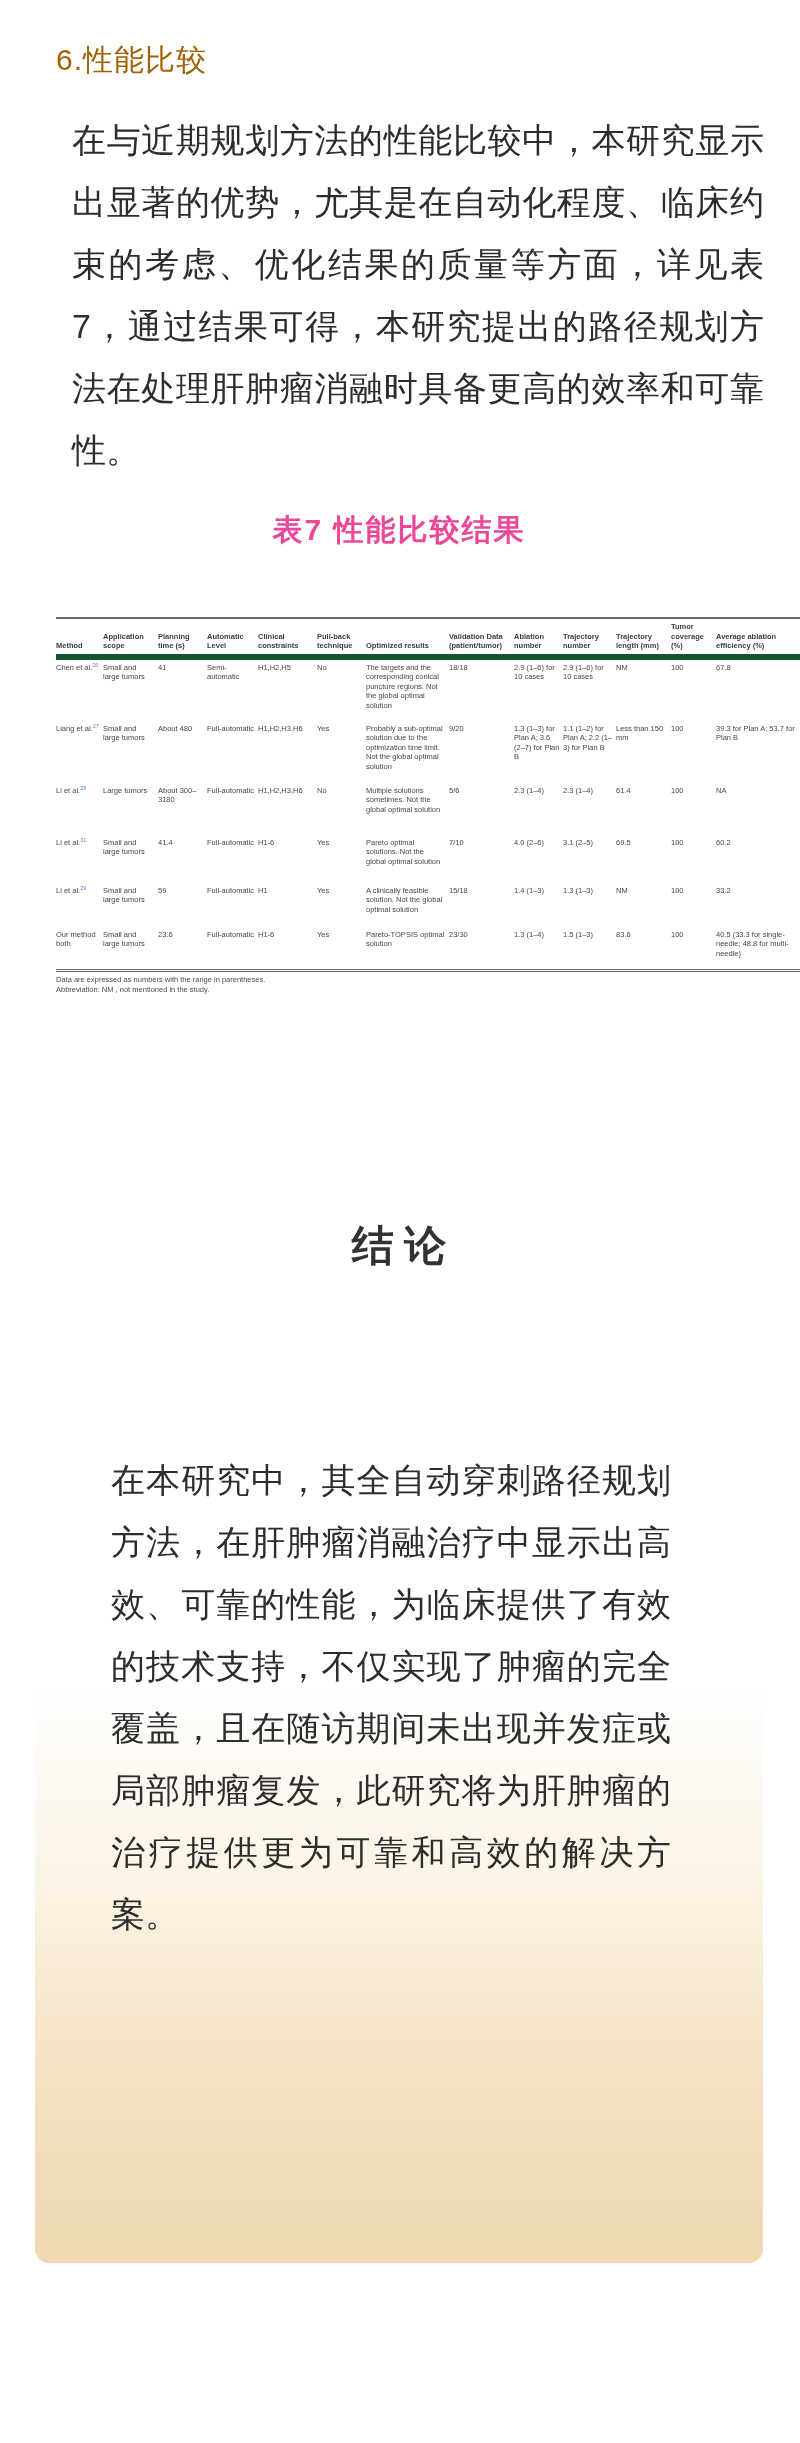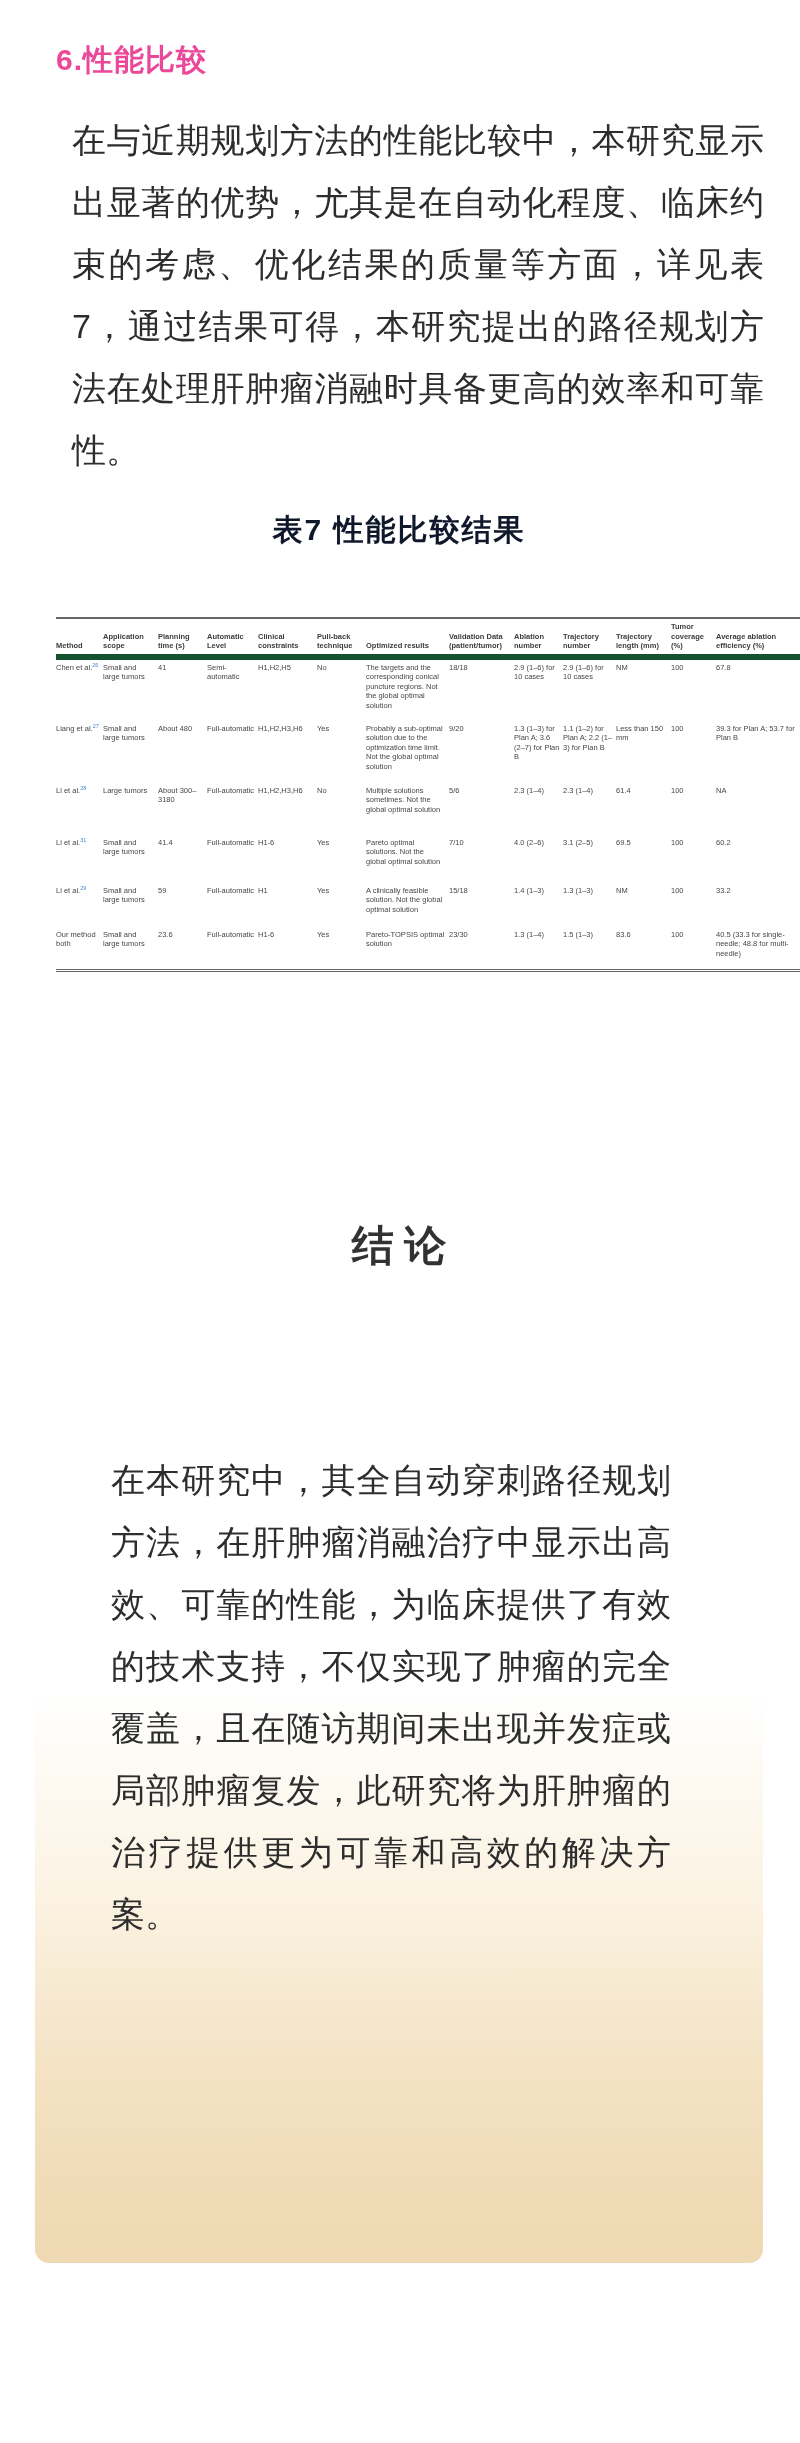--- a/index.html
+++ b/index.html
@@ -10,30 +10,30 @@
   }
   .card{
     position:absolute;left:35px;top:0;width:728px;height:2263px;
     border-radius:0 0 14px 14px;
     background:linear-gradient(180deg,
       #ffffff 0px,#ffffff 1690px,#fbf2e1 1905px,
       #f4e3c5 2060px,#f0dcb8 2170px,#eed9b2 2263px);
   }
   .abs{position:absolute;}
   .section-heading{
-    left:56px;top:40px;font-size:30px;font-weight:bold;color:#ec4899;
+    left:56px;top:40px;font-size:30px;font-weight:normal;color:#a16207;
     letter-spacing:1px;
   }
   .para1{
     left:56px;top:93px;width:692px;font-size:34px;line-height:62px;
     color:#2d2d2d;text-align:justify;text-justify:inter-ideograph;
   }
   .table-title{
     left:35px;top:510px;width:728px;text-align:center;
-    font-size:30px;font-weight:bold;color:#0f172a;letter-spacing:2px;
+    font-size:30px;font-weight:bold;color:#ec4899;letter-spacing:2px;
   }
   
   .table-wrap{left:56px;top:617px;width:710px;color:#474747;}
   table.cmp{
     border-collapse:collapse;table-layout:fixed;width:710px;
     font-size:7.5px;line-height:9.5px;
     border-top:2px solid #686868;border-bottom:3px double #686868;
   }
   table.cmp th{
     font-weight:bold;vertical-align:bottom;text-align:left;
@@ -184,17 +184,21 @@
           <td>Pareto-TOPSIS optimal solution</td>
           <td>23/30</td>
           <td>1.3 (1–4)</td>
           <td>1.5 (1–3)</td>
           <td>83.6</td>
           <td>100</td>
           <td>40.5 (33.3 for single-needle; 48.8 for multi-needle)</td>
         </tr>
       </tbody>
   </table>
+  <div class="footnotes">
+      <div>Data are expressed as numbers with the range in parentheses.</div>
+      <div>Abbreviation: NM , not mentioned in the study.</div>
+    </div>
 </div>
 
 <div class="abs conclusion-heading">结 论</div>
 
 <p class="abs para2" style="margin:0;">在本研究中，其全自动穿刺路径规划方法，在肝肿瘤消融治疗中显示出高效、可靠的性能，为临床提供了有效的技术支持，不仅实现了肿瘤的完全覆盖，且在随访期间未出现并发症或局部肿瘤复发，此研究将为肝肿瘤的治疗提供更为可靠和高效的解决方案。</p>
 
 </body></html>

